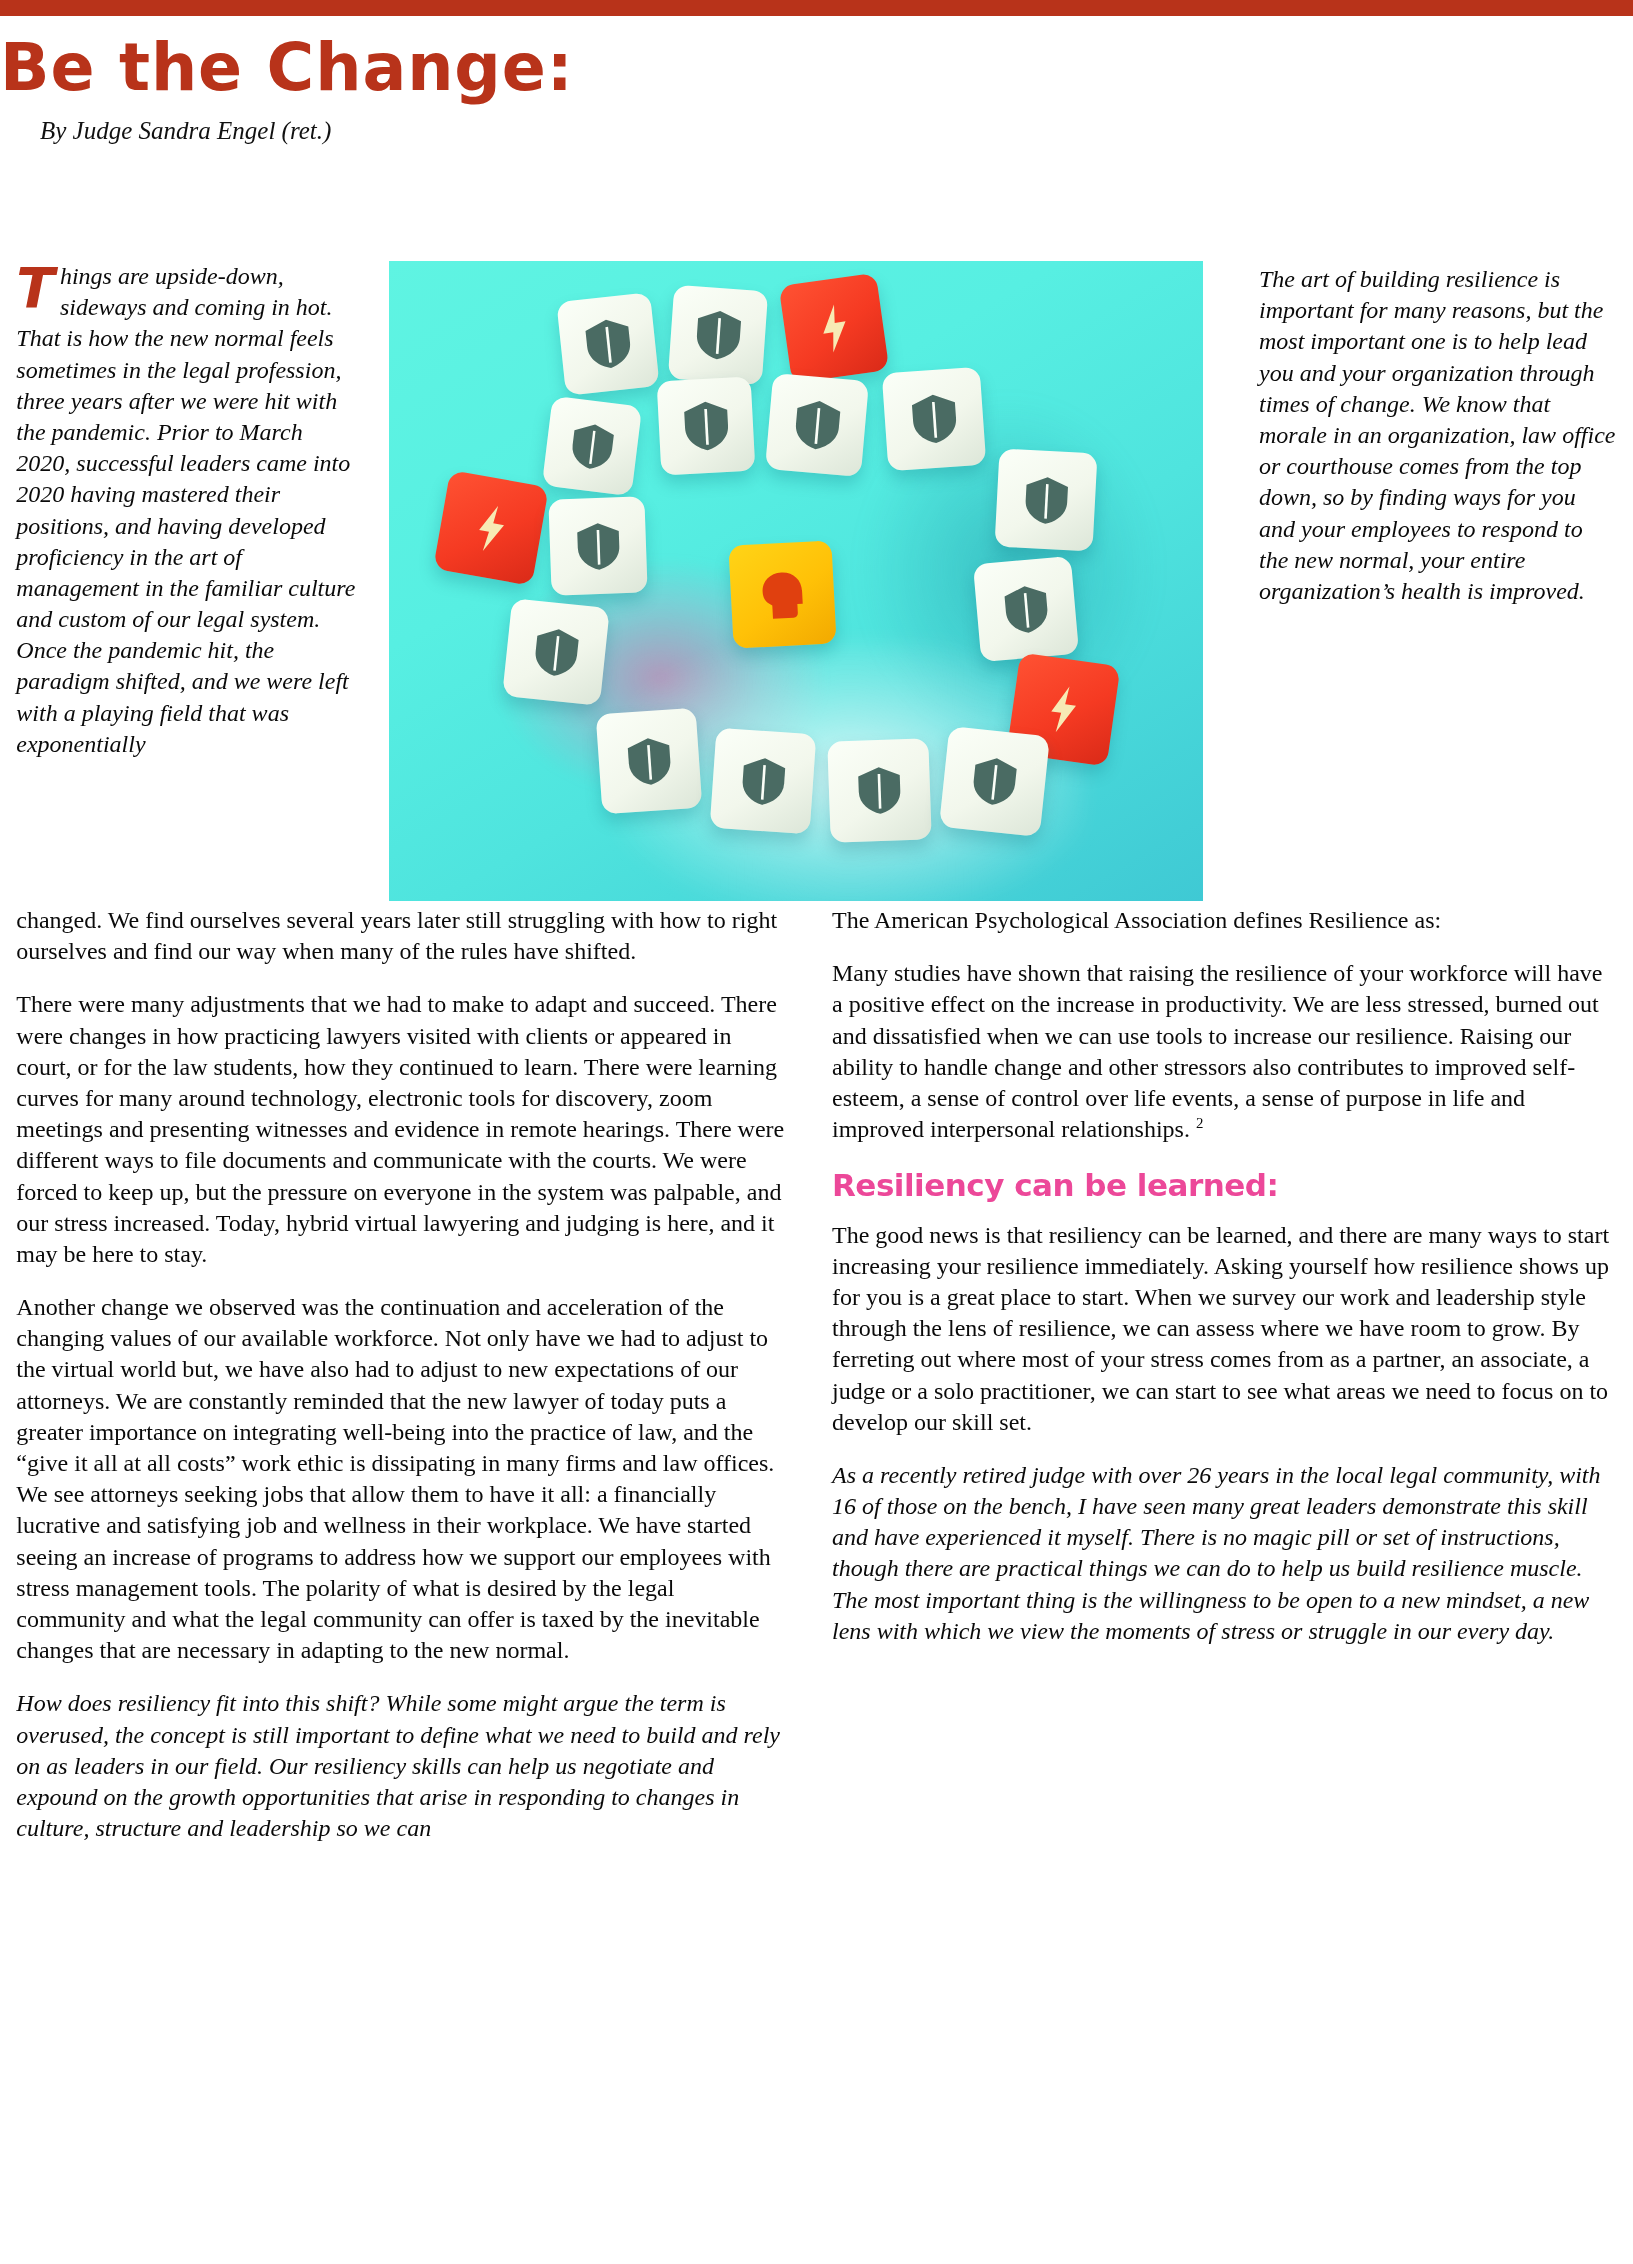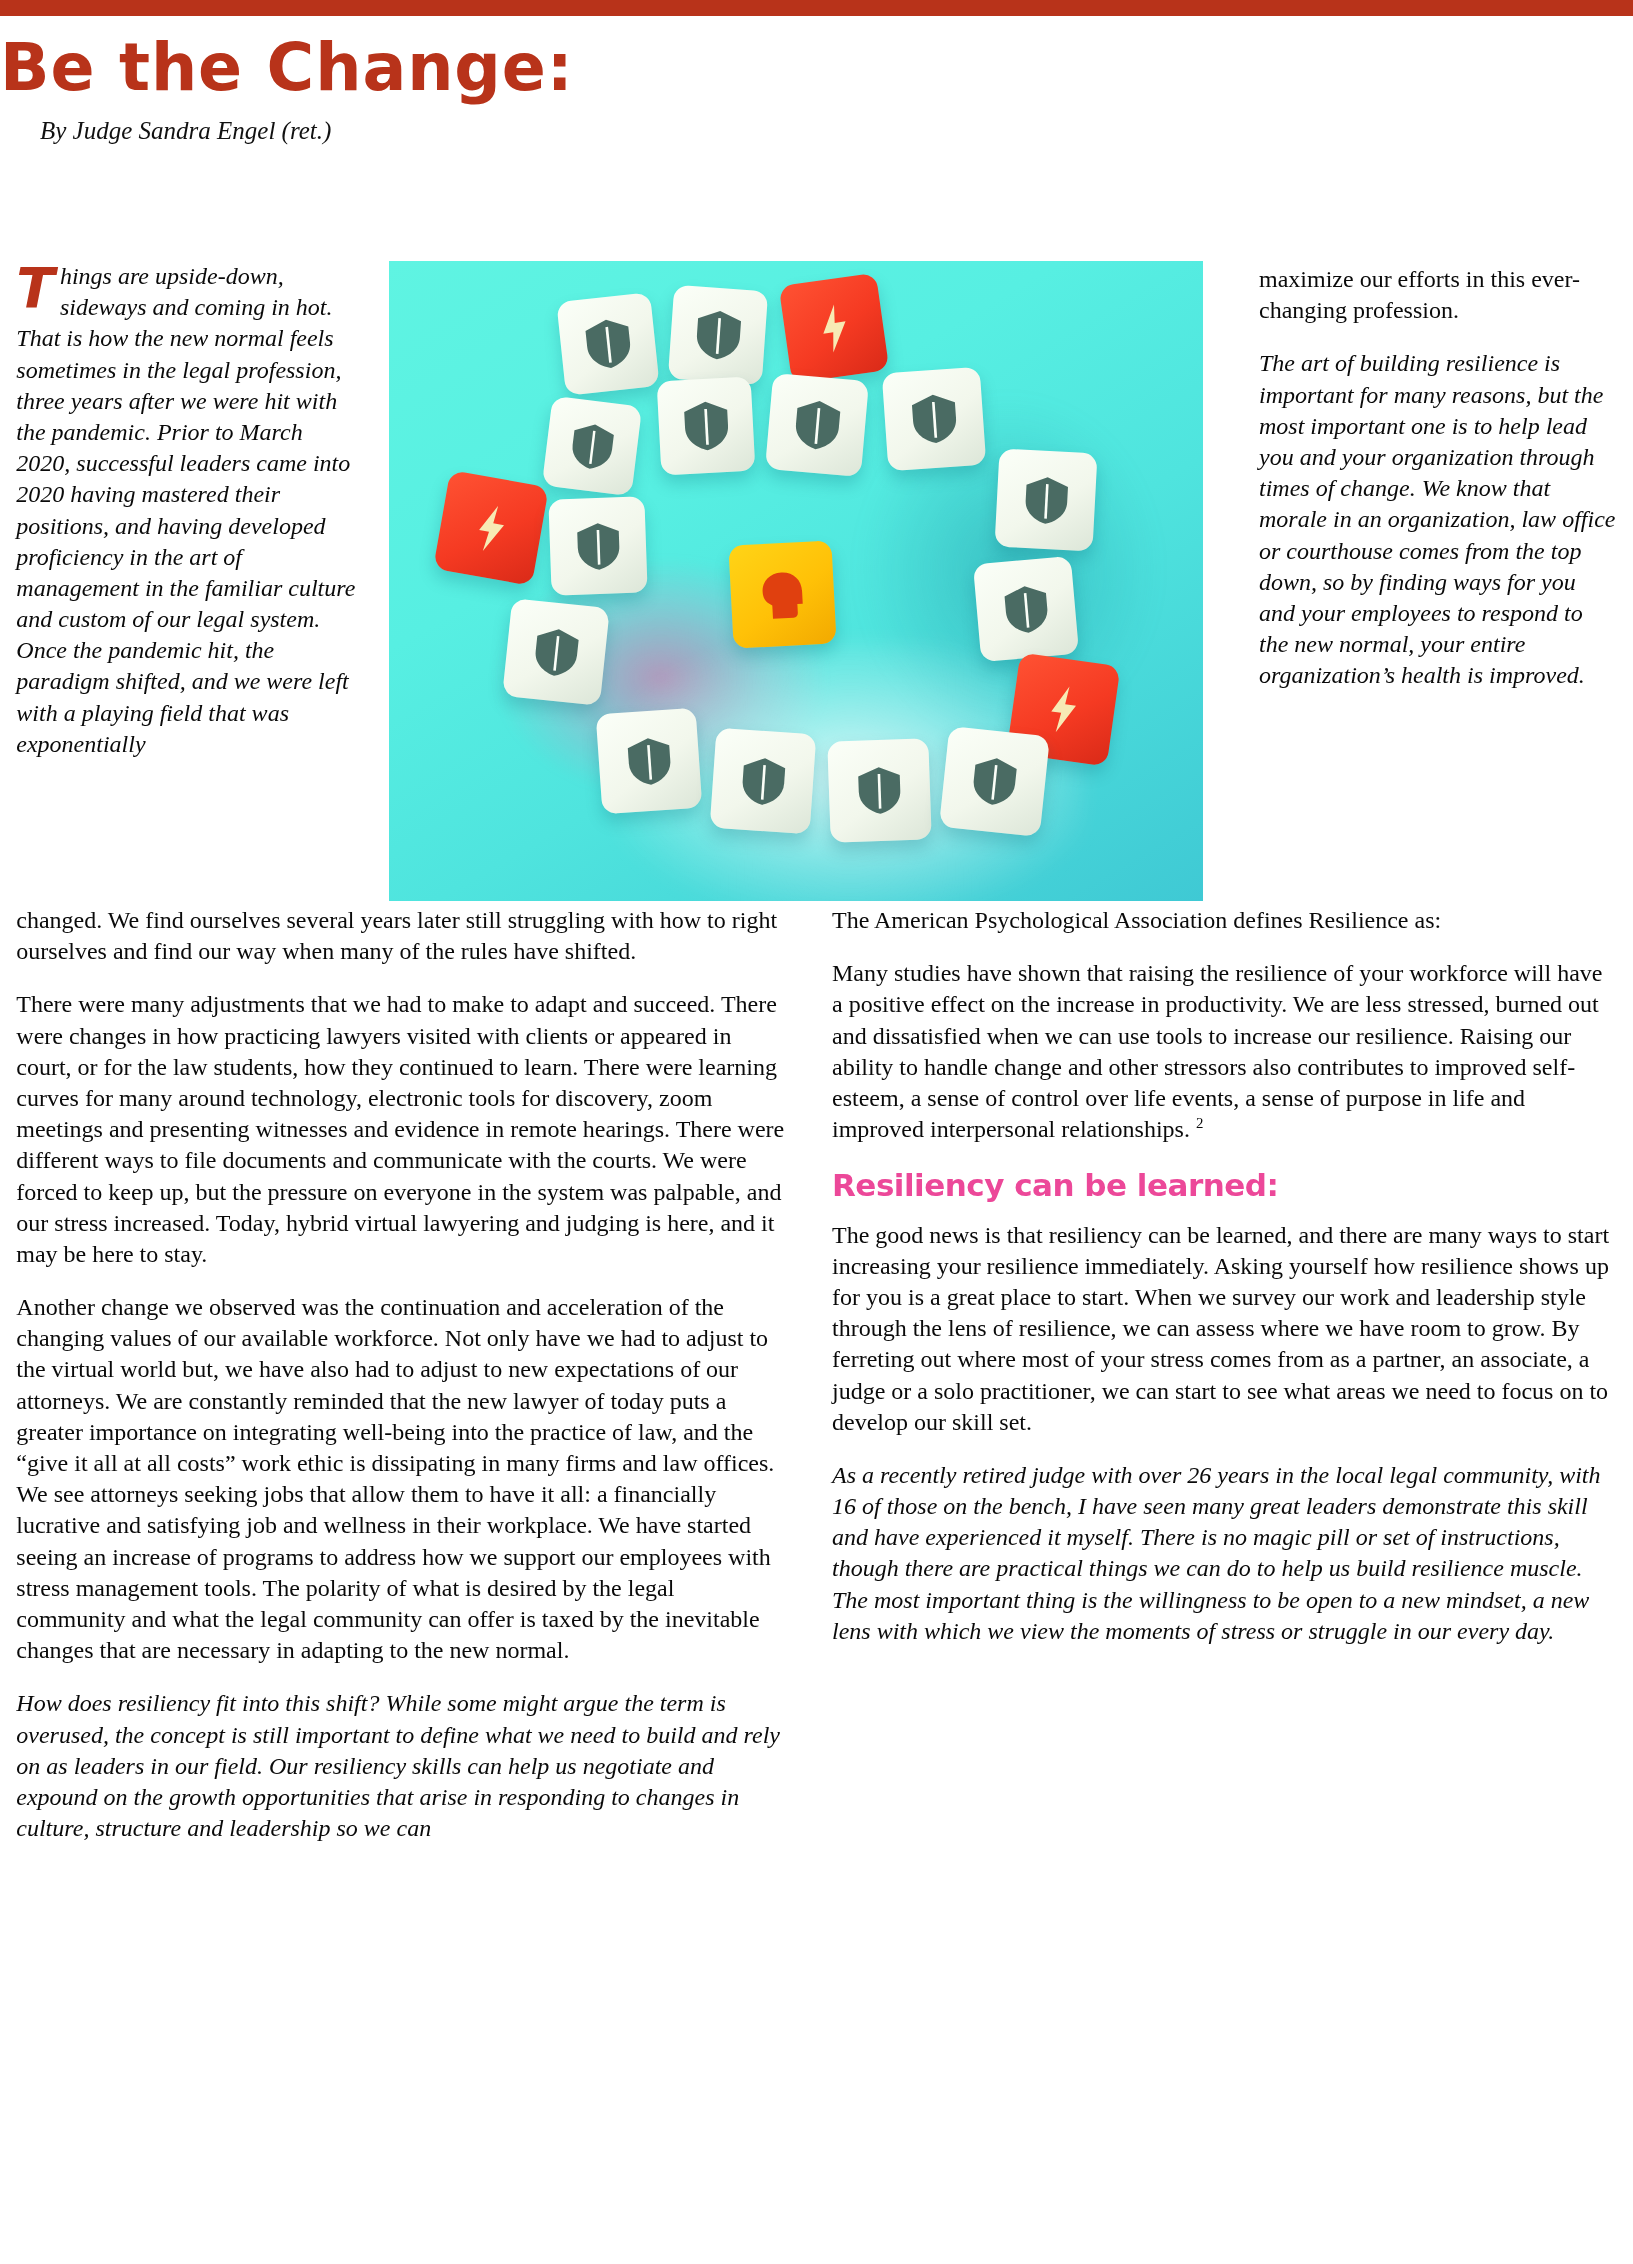--- a/index.html
+++ b/index.html
@@ -296,21 +296,20 @@
         <path d="M28 4 C41 4 50 13 50 26 L50 40 L44 40 L44 50 C44 53 42 55 39 55 L16 55 L16 40 C8 36 6 31 6 24 C6 13 15 4 28 4 Z" fill="#E0400F"></path>
       </svg>
   </div>
 </div>
 
 <div class="colL">
   <p class="body dropcap">Things are upside-down, sideways and coming in hot. That is how the new normal feels sometimes in the legal profession, three years after we were hit with the pandemic. Prior to March 2020, successful leaders came into 2020 having mastered their positions, and having developed proficiency in the art of management in the familiar culture and custom of our legal system. Once the pandemic hit, the paradigm shifted, and we were left with a playing field that was exponentially</p>
 </div>
 
 <div class="colR-top">
-  <p class="body">maximize our efforts in this ever-changing profession.</p>
   <p class="body">The art of building resilience is important for many reasons, but the most important one is to help lead you and your organization through times of change. We know that morale in an organization, law office or courthouse comes from the top down, so by finding ways for you and your employees to respond to the new normal, your entire organization’s health is improved.</p>
 </div>
 
 <div class="colL-wide">
   <p class="body">changed. We find ourselves several years later still struggling with how to right ourselves and find our way when many of the rules have shifted.</p>
   <p class="body">There were many adjustments that we had to make to adapt and succeed. There were changes in how practicing lawyers visited with clients or appeared in court, or for the law students, how they continued to learn. There were learning curves for many around technology, electronic tools for discovery, zoom meetings and presenting witnesses and evidence in remote hearings. There were different ways to file documents and communicate with the courts. We were forced to keep up, but the pressure on everyone in the system was palpable, and our stress increased. Today, hybrid virtual lawyering and judging is here, and it may be here to stay.</p>
   <p class="body">Another change we observed was the continuation and acceleration of the changing values of our available workforce. Not only have we had to adjust to the virtual world but, we have also had to adjust to new expectations of our attorneys. We are constantly reminded that the new lawyer of today puts a greater importance on integrating well-being into the practice of law, and the “give it all at all costs” work ethic is dissipating in many firms and law offices. We see attorneys seeking jobs that allow them to have it all: a financially lucrative and satisfying job and wellness in their workplace. We have started seeing an increase of programs to address how we support our employees with stress management tools. The polarity of what is desired by the legal community and what the legal community can offer is taxed by the inevitable changes that are necessary in adapting to the new normal.</p>
   <p class="body">How does resiliency fit into this shift? While some might argue the term is overused, the concept is still important to define what we need to build and rely on as leaders in our field. Our resiliency skills can help us negotiate and expound on the growth opportunities that arise in responding to changes in culture, structure and leadership so we can</p>
 </div>
 

